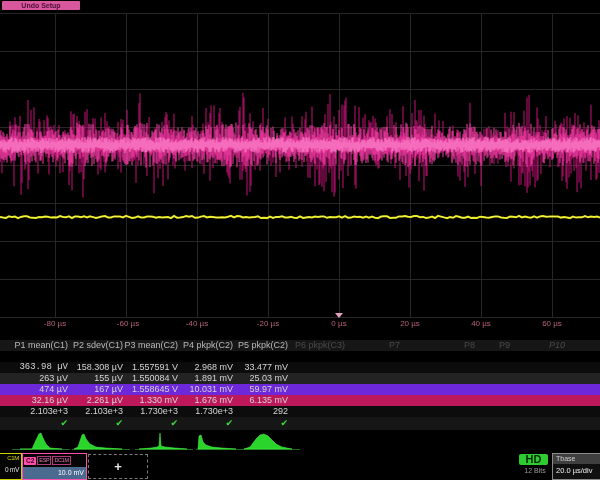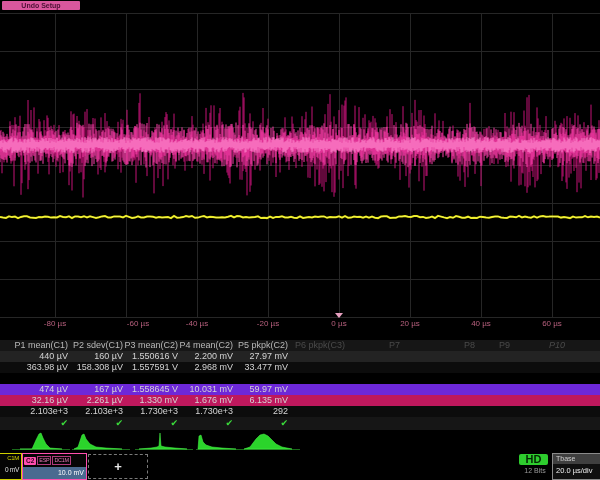--- a/index.html
+++ b/index.html
@@ -67,56 +67,56 @@
         <path d="M0 140.8L0 148.2M1 141.1L1 149.2M2 139.8L2 147.2M3 142.8L3 150.6M4 139.4L4 152.3M5 141.2L5 150.1M6 141.9L6 152.7M7 142.5L7 148.9M8 141.1L8 149.4M9 139.9L9 150.3M10 138.9L10 148.6M11 138.4L11 147.1M12 137.3L12 152.9M13 142.3L13 152.5M14 141.2L14 151.0M15 137.8L15 152.3M16 138.5L16 150.1M17 139.7L17 152.6M18 142.5L18 152.4M19 141.7L19 150.3M20 139.1L20 152.0M21 141.8L21 147.6M22 141.5L22 150.7M23 142.7L23 149.8M24 139.4L24 153.0M25 138.8L25 151.7M26 142.6L26 150.0M27 139.8L27 147.3M28 138.7L28 152.8M29 139.3L29 147.7M30 141.9L30 147.6M31 137.4L31 151.2M32 138.4L32 148.7M33 138.0L33 151.2M34 139.8L34 148.2M35 140.4L35 149.0M36 142.0L36 151.8M37 140.1L37 147.1M38 142.1L38 151.8M39 142.1L39 147.7M40 140.2L40 149.1M41 140.9L41 153.0M42 137.8L42 150.5M43 138.7L43 152.6M44 139.2L44 148.9M45 141.4L45 147.9M46 138.1L46 148.0M47 140.8L47 149.7M48 140.9L48 149.7M49 138.0L49 148.4M50 142.9L50 147.8M51 138.0L51 150.2M52 141.3L52 148.2M53 139.2L53 150.2M54 141.8L54 147.2M55 139.5L55 152.1M56 142.6L56 150.5M57 138.0L57 148.9M58 141.2L58 152.3M59 141.1L59 151.1M60 140.1L60 149.8M61 140.5L61 148.9M62 137.6L62 152.5M63 139.8L63 149.7M64 141.9L64 152.1M65 137.4L65 152.5M66 140.7L66 147.6M67 141.2L67 150.5M68 139.1L68 149.2M69 137.8L69 148.9M70 138.9L70 152.6M71 140.7L71 150.6M72 139.3L72 150.8M73 140.5L73 152.9M74 141.0L74 152.2M75 138.8L75 147.8M76 140.1L76 147.1M77 137.9L77 148.6M78 141.9L78 148.5M79 138.7L79 149.1M80 139.6L80 148.2M81 142.3L81 148.0M82 137.4L82 152.5M83 141.7L83 152.5M84 142.8L84 151.0M85 137.0L85 148.2M86 142.8L86 152.4M87 139.8L87 148.4M88 137.4L88 152.8M89 140.7L89 151.2M90 137.3L90 147.9M91 139.2L91 147.6M92 142.3L92 152.8M93 137.9L93 149.0M94 139.4L94 151.6M95 137.5L95 147.4M96 138.5L96 147.4M97 141.3L97 147.0M98 139.8L98 148.1M99 138.5L99 147.9M100 139.1L100 148.0M101 141.7L101 148.7M102 137.4L102 148.5M103 142.5L103 148.1M104 137.8L104 152.5M105 138.1L105 150.4M106 139.4L106 148.9M107 137.2L107 151.3M108 142.0L108 149.3M109 139.1L109 149.8M110 140.4L110 152.6M111 142.2L111 150.9M112 138.1L112 151.0M113 142.3L113 152.5M114 141.8L114 148.7M115 139.2L115 151.1M116 140.7L116 150.8M117 140.5L117 149.5M118 140.4L118 150.0M119 142.9L119 147.1M120 140.0L120 149.7M121 138.7L121 147.9M122 139.8L122 147.1M123 139.1L123 149.0M124 137.3L124 149.2M125 137.4L125 153.0M126 143.0L126 150.3M127 137.6L127 148.7M128 140.6L128 148.8M129 138.1L129 147.3M130 142.7L130 151.8M131 139.5L131 148.8M132 140.9L132 148.5M133 137.5L133 147.4M134 139.0L134 150.0M135 138.1L135 150.1M136 139.6L136 151.6M137 139.5L137 149.1M138 138.6L138 149.7M139 138.2L139 150.3M140 140.9L140 147.7M141 139.1L141 147.0M142 138.3L142 152.1M143 138.7L143 151.3M144 138.0L144 148.9M145 137.3L145 152.0M146 137.7L146 152.3M147 141.3L147 152.1M148 137.2L148 150.5M149 139.9L149 150.1M150 137.3L150 151.3M151 139.8L151 151.4M152 141.4L152 148.9M153 140.9L153 149.7M154 142.4L154 150.2M155 142.7L155 151.3M156 137.4L156 148.7M157 142.3L157 149.3M158 138.1L158 149.8M159 142.6L159 150.1M160 137.2L160 152.6M161 137.4L161 147.3M162 141.2L162 150.7M163 137.6L163 152.3M164 138.4L164 152.3M165 139.4L165 149.4M166 139.8L166 149.0M167 139.2L167 149.4M168 138.3L168 152.8M169 138.5L169 147.3M170 142.7L170 150.2M171 141.7L171 150.2M172 139.5L172 152.8M173 142.5L173 150.5M174 142.2L174 151.6M175 141.1L175 149.5M176 139.0L176 151.0M177 142.8L177 149.0M178 141.6L178 150.4M179 141.4L179 152.9M180 141.1L180 150.6M181 139.9L181 149.6M182 141.8L182 150.4M183 139.9L183 148.3M184 139.7L184 152.7M185 138.7L185 149.1M186 138.8L186 152.2M187 140.9L187 150.9M188 140.5L188 149.0M189 139.9L189 148.0M190 141.2L190 152.2M191 139.0L191 147.3M192 137.4L192 147.7M193 142.5L193 147.9M194 141.1L194 151.7M195 138.3L195 149.4M196 139.4L196 148.7M197 140.0L197 152.6M198 140.7L198 151.8M199 141.8L199 148.7M200 139.0L200 148.5M201 139.9L201 149.0M202 138.0L202 150.6M203 140.3L203 151.1M204 137.5L204 151.5M205 142.1L205 147.4M206 141.6L206 147.2M207 141.0L207 147.1M208 138.9L208 148.1M209 140.9L209 152.2M210 138.9L210 151.4M211 140.3L211 151.7M212 140.0L212 148.2M213 137.7L213 147.1M214 139.1L214 148.3M215 142.8L215 152.4M216 140.2L216 149.7M217 137.6L217 149.0M218 142.6L218 151.5M219 141.7L219 152.4M220 142.5L220 150.4M221 141.8L221 148.1M222 139.4L222 147.2M223 137.5L223 150.7M224 140.3L224 151.6M225 139.1L225 148.9M226 137.4L226 150.9M227 140.0L227 149.4M228 141.6L228 148.0M229 138.7L229 147.1M230 138.1L230 147.2M231 139.4L231 148.4M232 138.7L232 147.0M233 140.8L233 148.5M234 142.0L234 148.1M235 139.3L235 152.5M236 141.4L236 150.4M237 142.3L237 152.7M238 138.9L238 148.7M239 140.5L239 151.0M240 143.0L240 150.7M241 141.5L241 151.3M242 137.1L242 149.1M243 141.3L243 149.5M244 142.0L244 148.0M245 140.4L245 152.6M246 141.5L246 152.1M247 139.0L247 148.6M248 142.7L248 149.7M249 141.3L249 148.6M250 141.1L250 147.5M251 141.5L251 151.0M252 141.2L252 151.6M253 139.3L253 148.6M254 137.6L254 151.9M255 140.3L255 152.6M256 140.1L256 149.9M257 140.3L257 152.8M258 138.1L258 147.0M259 137.4L259 152.7M260 142.3L260 147.7M261 140.1L261 148.9M262 142.7L262 147.8M263 142.5L263 149.1M264 137.6L264 149.4M265 139.9L265 150.2M266 137.2L266 149.0M267 142.7L267 149.0M268 141.5L268 148.4M269 137.2L269 149.5M270 138.5L270 147.2M271 142.4L271 151.1M272 140.0L272 149.1M273 137.2L273 148.5M274 137.3L274 150.1M275 140.1L275 147.0M276 138.7L276 150.9M277 138.3L277 147.7M278 139.2L278 147.1M279 137.9L279 148.2M280 139.7L280 149.9M281 137.3L281 147.3M282 138.6L282 148.0M283 137.5L283 152.4M284 142.3L284 152.0M285 141.5L285 151.5M286 141.1L286 152.9M287 140.1L287 149.9M288 138.4L288 148.8M289 141.7L289 147.3M290 138.8L290 147.0M291 138.6L291 150.4M292 142.9L292 152.2M293 139.8L293 151.6M294 140.4L294 147.1M295 142.6L295 148.7M296 141.8L296 147.1M297 140.4L297 149.1M298 140.8L298 151.9M299 142.6L299 148.5M300 141.1L300 151.9M301 140.2L301 147.9M302 139.9L302 152.3M303 137.1L303 152.5M304 137.4L304 152.5M305 141.3L305 149.1M306 137.4L306 152.4M307 137.7L307 151.8M308 140.2L308 151.9M309 137.4L309 148.0M310 141.6L310 147.5M311 141.3L311 148.7M312 139.2L312 152.3M313 142.7L313 148.6M314 139.1L314 148.3M315 140.6L315 150.9M316 137.7L316 148.3M317 139.8L317 152.4M318 139.9L318 147.9M319 142.0L319 152.5M320 139.7L320 151.2M321 140.1L321 149.2M322 140.7L322 148.9M323 140.2L323 150.4M324 138.1L324 152.8M325 140.8L325 148.2M326 141.7L326 150.0M327 138.6L327 150.1M328 141.7L328 148.6M329 141.0L329 149.0M330 140.9L330 148.5M331 142.2L331 152.3M332 138.9L332 152.8M333 138.6L333 151.1M334 139.9L334 151.6M335 139.5L335 151.5M336 140.3L336 152.6M337 140.3L337 148.7M338 139.6L338 149.7M339 137.8L339 150.5M340 141.9L340 150.8M341 137.7L341 148.8M342 142.8L342 152.6M343 138.5L343 151.6M344 137.5L344 147.5M345 137.4L345 151.6M346 141.6L346 147.6M347 137.4L347 151.2M348 142.6L348 147.7M349 140.0L349 152.1M350 140.4L350 151.1M351 142.8L351 152.1M352 137.7L352 150.7M353 137.4L353 148.2M354 141.6L354 151.4M355 142.8L355 152.8M356 141.6L356 149.1M357 142.0L357 150.7M358 141.3L358 152.2M359 138.1L359 151.3M360 142.9L360 150.1M361 142.1L361 148.2M362 140.0L362 150.6M363 138.8L363 147.7M364 140.8L364 147.1M365 139.9L365 151.4M366 142.9L366 148.5M367 140.6L367 147.7M368 140.3L368 148.3M369 139.4L369 147.7M370 137.2L370 148.1M371 138.5L371 148.5M372 140.3L372 148.6M373 137.2L373 147.9M374 138.4L374 148.0M375 141.7L375 147.7M376 142.6L376 149.5M377 140.2L377 150.9M378 139.0L378 151.7M379 138.7L379 149.7M380 142.6L380 150.5M381 140.3L381 150.6M382 139.3L382 151.6M383 142.3L383 151.7M384 142.0L384 147.5M385 138.1L385 150.5M386 138.1L386 150.6M387 140.0L387 148.1M388 139.9L388 147.3M389 137.3L389 147.8M390 138.7L390 147.8M391 141.6L391 147.3M392 137.3L392 152.9M393 137.4L393 151.1M394 142.2L394 148.1M395 141.1L395 150.1M396 141.0L396 152.7M397 138.7L397 152.3M398 142.5L398 147.7M399 140.9L399 151.9M400 143.0L400 147.1M401 142.5L401 149.7M402 139.7L402 149.9M403 142.5L403 148.2M404 139.1L404 150.3M405 140.3L405 149.4M406 140.4L406 149.6M407 137.4L407 148.7M408 140.6L408 152.3M409 137.6L409 150.2M410 142.9L410 151.2M411 138.8L411 150.8M412 137.3L412 152.2M413 138.0L413 148.1M414 137.8L414 150.9M415 137.2L415 150.1M416 141.1L416 150.4M417 139.8L417 149.2M418 139.1L418 152.3M419 140.2L419 148.1M420 142.6L420 150.7M421 141.6L421 151.8M422 138.2L422 151.0M423 140.1L423 148.5M424 138.5L424 148.0M425 139.1L425 147.4M426 138.7L426 152.9M427 138.9L427 147.1M428 139.5L428 147.2M429 140.3L429 152.5M430 137.9L430 151.2M431 141.9L431 150.0M432 139.2L432 147.2M433 142.4L433 151.6M434 138.6L434 147.4M435 139.8L435 152.5M436 142.6L436 148.8M437 140.3L437 149.1M438 138.9L438 149.2M439 141.8L439 152.4M440 140.1L440 149.4M441 139.5L441 150.9M442 140.7L442 148.9M443 142.9L443 147.5M444 140.9L444 151.2M445 141.5L445 149.6M446 137.6L446 149.1M447 142.4L447 150.8M448 142.3L448 152.5M449 138.5L449 148.6M450 138.6L450 148.9M451 140.4L451 148.3M452 138.0L452 152.2M453 142.4L453 149.6M454 139.7L454 149.0M455 141.3L455 150.0M456 139.2L456 151.9M457 137.9L457 147.2M458 138.5L458 151.1M459 141.8L459 147.2M460 138.2L460 149.1M461 140.5L461 152.4M462 141.7L462 152.4M463 137.7L463 152.0M464 139.5L464 147.1M465 142.1L465 150.8M466 139.2L466 149.8M467 137.2L467 152.1M468 141.2L468 150.5M469 137.9L469 151.8M470 139.2L470 151.2M471 138.9L471 151.0M472 137.4L472 152.4M473 138.1L473 149.2M474 137.1L474 151.2M475 141.0L475 151.2M476 142.5L476 148.6M477 140.0L477 148.6M478 138.7L478 147.9M479 139.7L479 152.5M480 137.6L480 149.7M481 142.4L481 152.1M482 140.9L482 150.4M483 141.0L483 149.9M484 140.1L484 148.0M485 137.1L485 147.3M486 141.3L486 150.5M487 137.6L487 151.4M488 138.0L488 149.2M489 141.9L489 150.2M490 141.0L490 152.2M491 138.2L491 152.0M492 140.0L492 148.6M493 137.8L493 150.8M494 141.5L494 150.1M495 142.2L495 149.6M496 142.1L496 147.8M497 141.5L497 148.7M498 138.6L498 150.4M499 138.0L499 148.4M500 138.3L500 149.2M501 141.2L501 148.4M502 140.8L502 152.4M503 139.5L503 148.4M504 141.1L504 152.0M505 139.3L505 151.3M506 139.3L506 152.1M507 139.2L507 152.3M508 137.2L508 152.9M509 142.2L509 150.2M510 137.9L510 147.7M511 142.8L511 152.7M512 142.5L512 152.2M513 141.7L513 151.8M514 140.6L514 149.7M515 141.6L515 149.7M516 139.1L516 149.5M517 139.7L517 148.0M518 138.2L518 149.0M519 142.6L519 150.7M520 142.9L520 149.8M521 142.8L521 149.8M522 139.6L522 150.0M523 140.9L523 152.4M524 140.3L524 150.3M525 139.8L525 147.8M526 140.9L526 149.0M527 140.2L527 149.1M528 142.4L528 152.0M529 139.9L529 152.1M530 142.7L530 152.9M531 138.4L531 148.5M532 140.2L532 151.8M533 142.9L533 148.2M534 138.0L534 149.1M535 141.5L535 149.3M536 140.4L536 147.5M537 139.9L537 152.1M538 142.1L538 150.2M539 141.1L539 149.9M540 141.7L540 150.2M541 141.6L541 147.2M542 140.1L542 152.9M543 140.5L543 149.2M544 140.4L544 148.7M545 140.9L545 148.2M546 138.5L546 150.4M547 140.1L547 150.7M548 137.3L548 150.5M549 140.3L549 148.2M550 139.5L550 148.4M551 142.5L551 147.4M552 139.6L552 150.6M553 137.9L553 150.9M554 137.8L554 150.0M555 139.0L555 152.6M556 140.4L556 151.7M557 140.5L557 150.2M558 141.4L558 151.6M559 138.5L559 151.2M560 139.5L560 150.3M561 142.9L561 149.1M562 141.3L562 152.2M563 141.6L563 148.8M564 137.6L564 149.8M565 139.5L565 148.2M566 141.7L566 148.4M567 140.5L567 152.0M568 137.6L568 152.5M569 139.2L569 149.9M570 137.4L570 149.1M571 142.9L571 151.6M572 140.3L572 147.7M573 142.1L573 151.6M574 138.6L574 152.6M575 140.9L575 151.0M576 137.3L576 148.3M577 138.4L577 149.4M578 142.2L578 150.6M579 141.1L579 150.1M580 140.3L580 150.8M581 140.5L581 147.1M582 138.2L582 150.3M583 141.8L583 148.6M584 138.1L584 149.6M585 140.7L585 151.9M586 138.3L586 151.1M587 137.3L587 150.4M588 140.0L588 149.6M589 139.8L589 149.8M590 137.9L590 153.0M591 137.2L591 150.8M592 142.6L592 149.0M593 138.1L593 150.7M594 139.0L594 149.3M595 139.3L595 151.7M596 141.1L596 151.3M597 140.3L597 148.3M598 139.9L598 147.1M599 140.9L599 147.2M600 139.6L600 149.7" stroke="#ff87cd" stroke-width="1" stroke-opacity="0.9" fill="none"></path>
       </g>
     <g id="c1-wave">
         <path d="M0 217L3 217.6L6 218.0L9 216.4L12 217.1L15 216.6L18 218.1L21 216.9L24 216.3L27 216.2L30 217.4L33 217.7L36 218.0L39 217.1L42 217.2L45 216.6L48 216.8L51 217.6L54 217.3L57 217.4L60 216.0L63 216.9L66 217.2L69 216.3L72 218.0L75 216.4L78 216.5L81 217.2L84 216.2L87 217.5L90 216.4L93 217.1L96 217.9L99 217.2L102 216.4L105 216.1L108 217.4L111 217.4L114 216.4L117 216.5L120 216.5L123 217.4L126 215.9L129 216.9L132 218.0L135 217.6L138 216.4L141 217.5L144 217.4L147 216.6L150 216.5L153 216.8L156 217.8L159 217.0L162 217.5L165 217.3L168 217.1L171 218.1L174 215.9L177 217.7L180 217.5L183 217.1L186 216.0L189 216.8L192 216.0L195 217.8L198 217.6L201 216.6L204 216.1L207 217.5L210 216.8L213 217.1L216 217.6L219 217.6L222 217.3L225 217.5L228 216.8L231 215.9L234 217.5L237 216.1L240 216.3L243 217.4L246 217.0L249 217.6L252 217.2L255 217.0L258 216.3L261 218.0L264 217.7L267 218.1L270 216.6L273 218.0L276 216.9L279 216.9L282 216.3L285 217.4L288 217.5L291 216.8L294 217.7L297 218.0L300 216.4L303 218.0L306 217.5L309 217.0L312 217.5L315 216.6L318 216.9L321 216.6L324 216.4L327 217.8L330 217.0L333 217.3L336 217.2L339 216.3L342 217.6L345 216.1L348 217.7L351 217.6L354 216.5L357 216.9L360 216.7L363 217.6L366 216.5L369 217.7L372 216.5L375 217.7L378 218.1L381 216.6L384 216.3L387 216.3L390 217.9L393 217.7L396 217.7L399 216.4L402 216.5L405 216.0L408 216.7L411 216.9L414 216.0L417 216.1L420 217.2L423 216.9L426 218.0L429 217.6L432 216.5L435 218.0L438 215.9L441 216.6L444 217.4L447 218.1L450 217.0L453 217.8L456 216.1L459 216.7L462 217.8L465 217.8L468 216.7L471 218.0L474 217.8L477 218.0L480 216.7L483 217.0L486 217.4L489 217.7L492 217.0L495 216.4L498 216.4L501 217.4L504 217.8L507 217.9L510 216.6L513 216.8L516 217.3L519 215.9L522 217.4L525 216.6L528 217.3L531 217.7L534 216.4L537 217.7L540 216.4L543 216.1L546 216.7L549 216.6L552 216.4L555 216.6L558 216.6L561 217.6L564 217.1L567 217.5L570 218.1L573 216.5L576 217.6L579 217.2L582 217.3L585 216.0L588 217.3L591 216.6L594 216.9L597 216.5L600 217.5" stroke="#e3e300" stroke-width="2" fill="none"></path>
         <path d="M0 217L3 217.6L6 218.0L9 216.4L12 217.1L15 216.6L18 218.1L21 216.9L24 216.3L27 216.2L30 217.4L33 217.7L36 218.0L39 217.1L42 217.2L45 216.6L48 216.8L51 217.6L54 217.3L57 217.4L60 216.0L63 216.9L66 217.2L69 216.3L72 218.0L75 216.4L78 216.5L81 217.2L84 216.2L87 217.5L90 216.4L93 217.1L96 217.9L99 217.2L102 216.4L105 216.1L108 217.4L111 217.4L114 216.4L117 216.5L120 216.5L123 217.4L126 215.9L129 216.9L132 218.0L135 217.6L138 216.4L141 217.5L144 217.4L147 216.6L150 216.5L153 216.8L156 217.8L159 217.0L162 217.5L165 217.3L168 217.1L171 218.1L174 215.9L177 217.7L180 217.5L183 217.1L186 216.0L189 216.8L192 216.0L195 217.8L198 217.6L201 216.6L204 216.1L207 217.5L210 216.8L213 217.1L216 217.6L219 217.6L222 217.3L225 217.5L228 216.8L231 215.9L234 217.5L237 216.1L240 216.3L243 217.4L246 217.0L249 217.6L252 217.2L255 217.0L258 216.3L261 218.0L264 217.7L267 218.1L270 216.6L273 218.0L276 216.9L279 216.9L282 216.3L285 217.4L288 217.5L291 216.8L294 217.7L297 218.0L300 216.4L303 218.0L306 217.5L309 217.0L312 217.5L315 216.6L318 216.9L321 216.6L324 216.4L327 217.8L330 217.0L333 217.3L336 217.2L339 216.3L342 217.6L345 216.1L348 217.7L351 217.6L354 216.5L357 216.9L360 216.7L363 217.6L366 216.5L369 217.7L372 216.5L375 217.7L378 218.1L381 216.6L384 216.3L387 216.3L390 217.9L393 217.7L396 217.7L399 216.4L402 216.5L405 216.0L408 216.7L411 216.9L414 216.0L417 216.1L420 217.2L423 216.9L426 218.0L429 217.6L432 216.5L435 218.0L438 215.9L441 216.6L444 217.4L447 218.1L450 217.0L453 217.8L456 216.1L459 216.7L462 217.8L465 217.8L468 216.7L471 218.0L474 217.8L477 218.0L480 216.7L483 217.0L486 217.4L489 217.7L492 217.0L495 216.4L498 216.4L501 217.4L504 217.8L507 217.9L510 216.6L513 216.8L516 217.3L519 215.9L522 217.4L525 216.6L528 217.3L531 217.7L534 216.4L537 217.7L540 216.4L543 216.1L546 216.7L549 216.6L552 216.4L555 216.6L558 216.6L561 217.6L564 217.1L567 217.5L570 218.1L573 216.5L576 217.6L579 217.2L582 217.3L585 216.0L588 217.3L591 216.6L594 216.9L597 216.5L600 217.5" stroke="#ffff9a" stroke-width="0.7" fill="none" stroke-opacity="0.8"></path>
       </g>
   </svg>
 
   <div id="axis-row">
       <span class="axis-label" style="left: 55px;">-80 µs</span>
-      <span class="axis-label" style="left: 138px;">-60 µs</span>
+      <span class="axis-label" style="left: 128px;">-60 µs</span>
       <span class="axis-label" style="left: 197px;">-40 µs</span>
       <span class="axis-label" style="left: 268px;">-20 µs</span>
       <span class="axis-label" style="left: 339px;">0 µs</span>
       <span class="axis-label" style="left: 410px;">20 µs</span>
       <span class="axis-label" style="left: 481px;">40 µs</span>
       <span class="axis-label" style="left: 552px;">60 µs</span>
     </div>
   <div id="trigger-marker"></div>
 
   <div id="table">
       <div class="trow" style="top: 0px; height: 11px; line-height: 11px; background: rgb(22, 22, 22);">
         <span class="tcell hdr" style="left: 13px; width: 55px;">P1 mean(C1)</span>
         <span class="tcell hdr" style="left: 68px; width: 55px;">P2 sdev(C1)</span>
         <span class="tcell hdr" style="left: 123px; width: 55px;">P3 mean(C2)</span>
-        <span class="tcell hdr" style="left: 178px; width: 55px;">P4 mean(C2)</span>
+        <span class="tcell hdr" style="left: 178px; width: 55px;">P4 pkpk(C2)</span>
         <span class="tcell hdr" style="left: 233px; width: 55px;">P5 pkpk(C2)</span>
         <span class="tcell hdr dim" style="left: 290px; width: 55px;">P6 pkpk(C3)</span>
         <span class="tcell hdr dim" style="left: 345px; width: 55px;">P7</span>
         <span class="tcell hdr dim" style="left: 420px; width: 55px;">P8</span>
         <span class="tcell hdr dim" style="left: 455px; width: 55px;">P9</span>
         <span class="tcell hdr dim" style="left: 510px; width: 55px; font-style: italic;">P10</span>
       </div>
-      <div class="trow" style="top: 11px; height: 11px; line-height: 11px; background: rgb(35, 35, 35);">
-        <span class="tcell val" style="left: 13px; width: 55px;">440 µV</span>
-        <span class="tcell val" style="left: 68px; width: 55px;">160 µV</span>
-        <span class="tcell val" style="left: 123px; width: 55px;">1.550616 V</span>
-        <span class="tcell val" style="left: 178px; width: 55px;">2.200 mV</span>
-        <span class="tcell val" style="left: 233px; width: 55px;">27.97 mV</span>
-      </div>
       <div class="trow" style="top: 22px; height: 11px; line-height: 11px; background: rgb(12, 12, 12);">
-        <span class="tcell val" style="left: 13px; width: 55px;">363.98 µV</span>
+        <span class="tcell val" style="left: 13px; width: 55px; font-family: Liberation Mono, monospace;">363.98 µV</span>
         <span class="tcell val" style="left: 68px; width: 55px;">158.308 µV</span>
         <span class="tcell val" style="left: 123px; width: 55px;">1.557591 V</span>
         <span class="tcell val" style="left: 178px; width: 55px;">2.968 mV</span>
         <span class="tcell val" style="left: 233px; width: 55px;">33.477 mV</span>
+      </div>
+      <div class="trow" style="top: 33px; height: 11px; line-height: 11px; background: rgb(35, 35, 35);">
+        <span class="tcell val" style="left: 13px; width: 55px;">263 µV</span>
+        <span class="tcell val" style="left: 68px; width: 55px;">155 µV</span>
+        <span class="tcell val" style="left: 123px; width: 55px;">1.550084 V</span>
+        <span class="tcell val" style="left: 178px; width: 55px;">1.891 mV</span>
+        <span class="tcell val" style="left: 233px; width: 55px;">25.03 mV</span>
       </div>
       <div class="trow" style="top: 44px; height: 11px; line-height: 11px; background: #6d28d9;">
         <span class="tcell val" style="left: 13px; width: 55px;">474 µV</span>
         <span class="tcell val" style="left: 68px; width: 55px;">167 µV</span>
         <span class="tcell val" style="left: 123px; width: 55px;">1.558645 V</span>
         <span class="tcell val" style="left: 178px; width: 55px;">10.031 mV</span>
         <span class="tcell val" style="left: 233px; width: 55px;">59.97 mV</span>
       </div>
       <div class="trow" style="top: 55px; height: 26px; line-height: 11px; background: #be185d;">
         <span class="tcell val" style="left: 13px; width: 55px;">32.16 µV</span>

